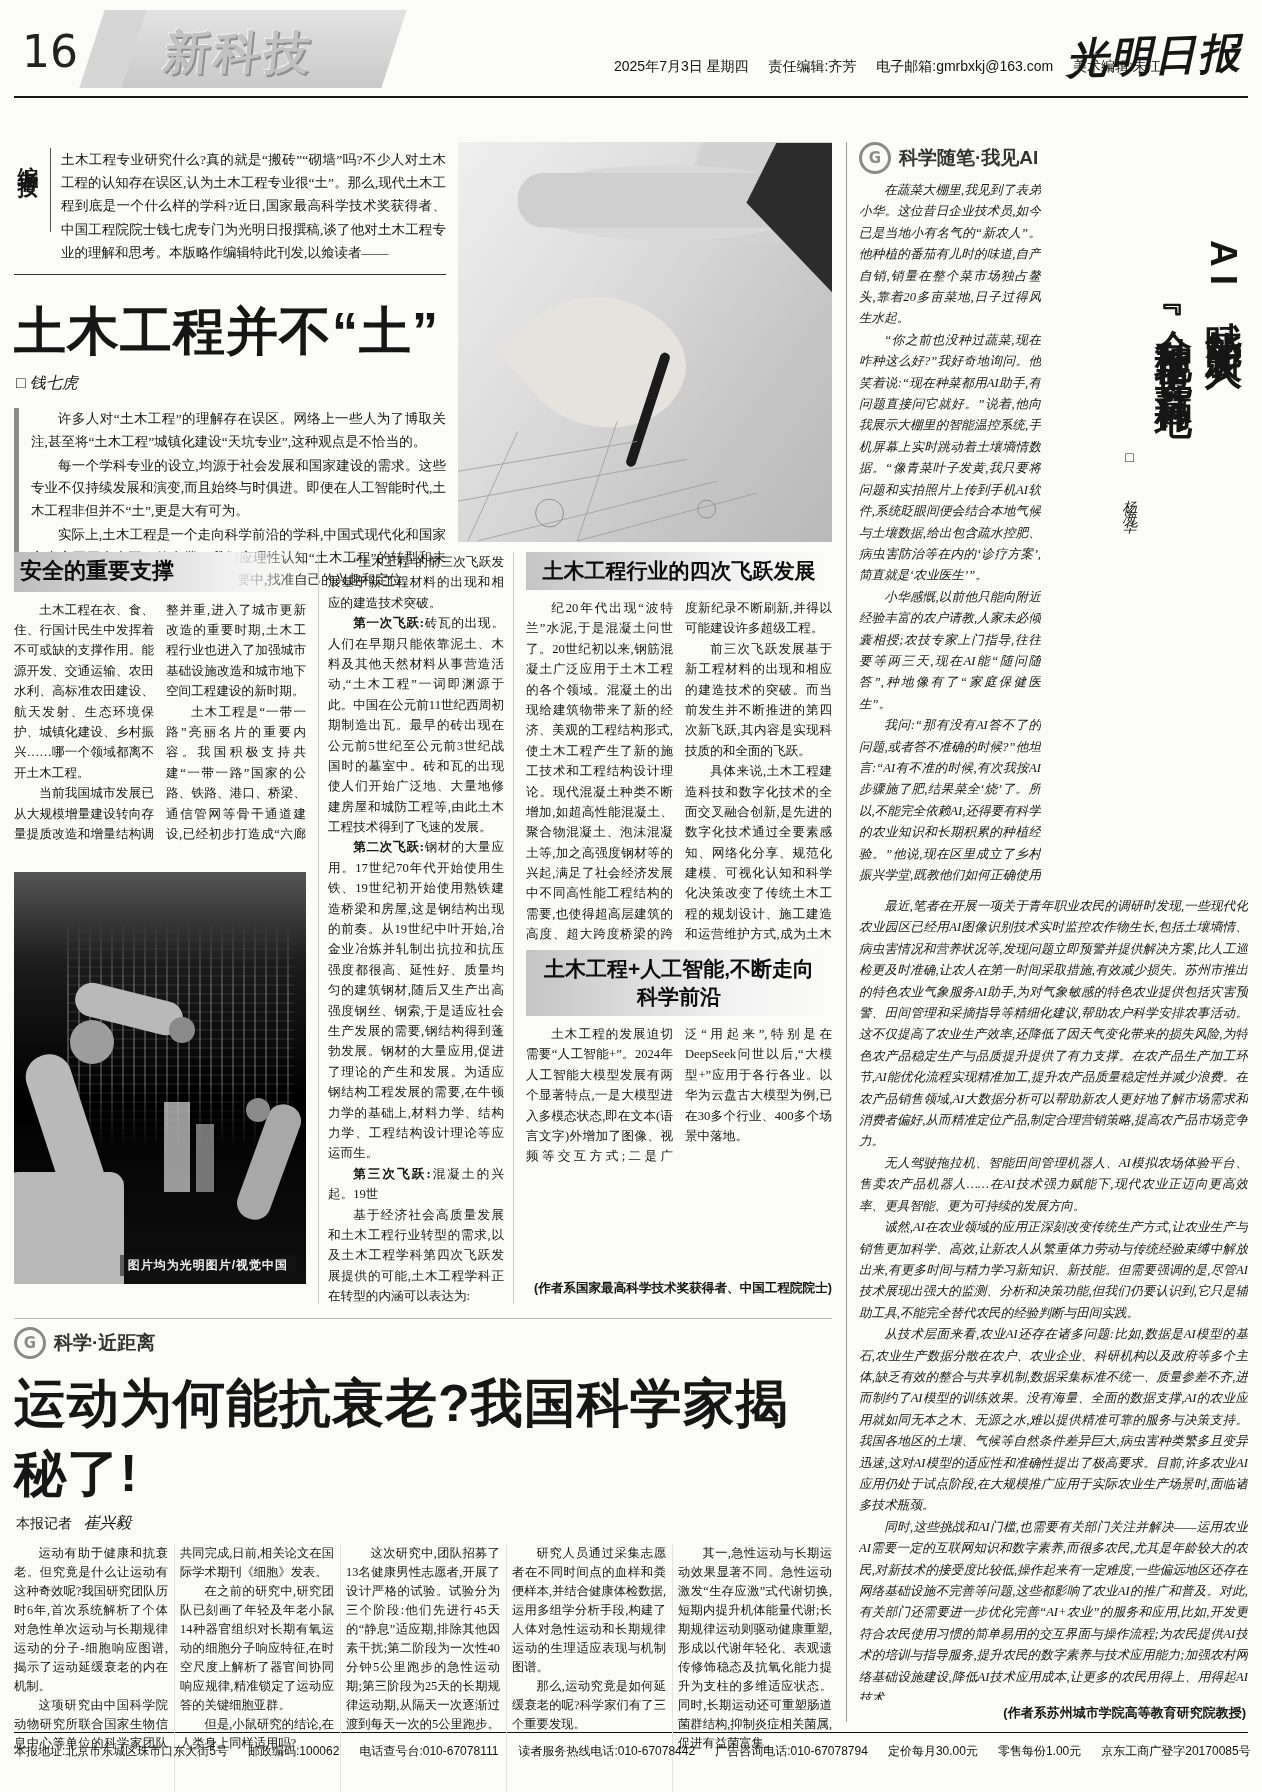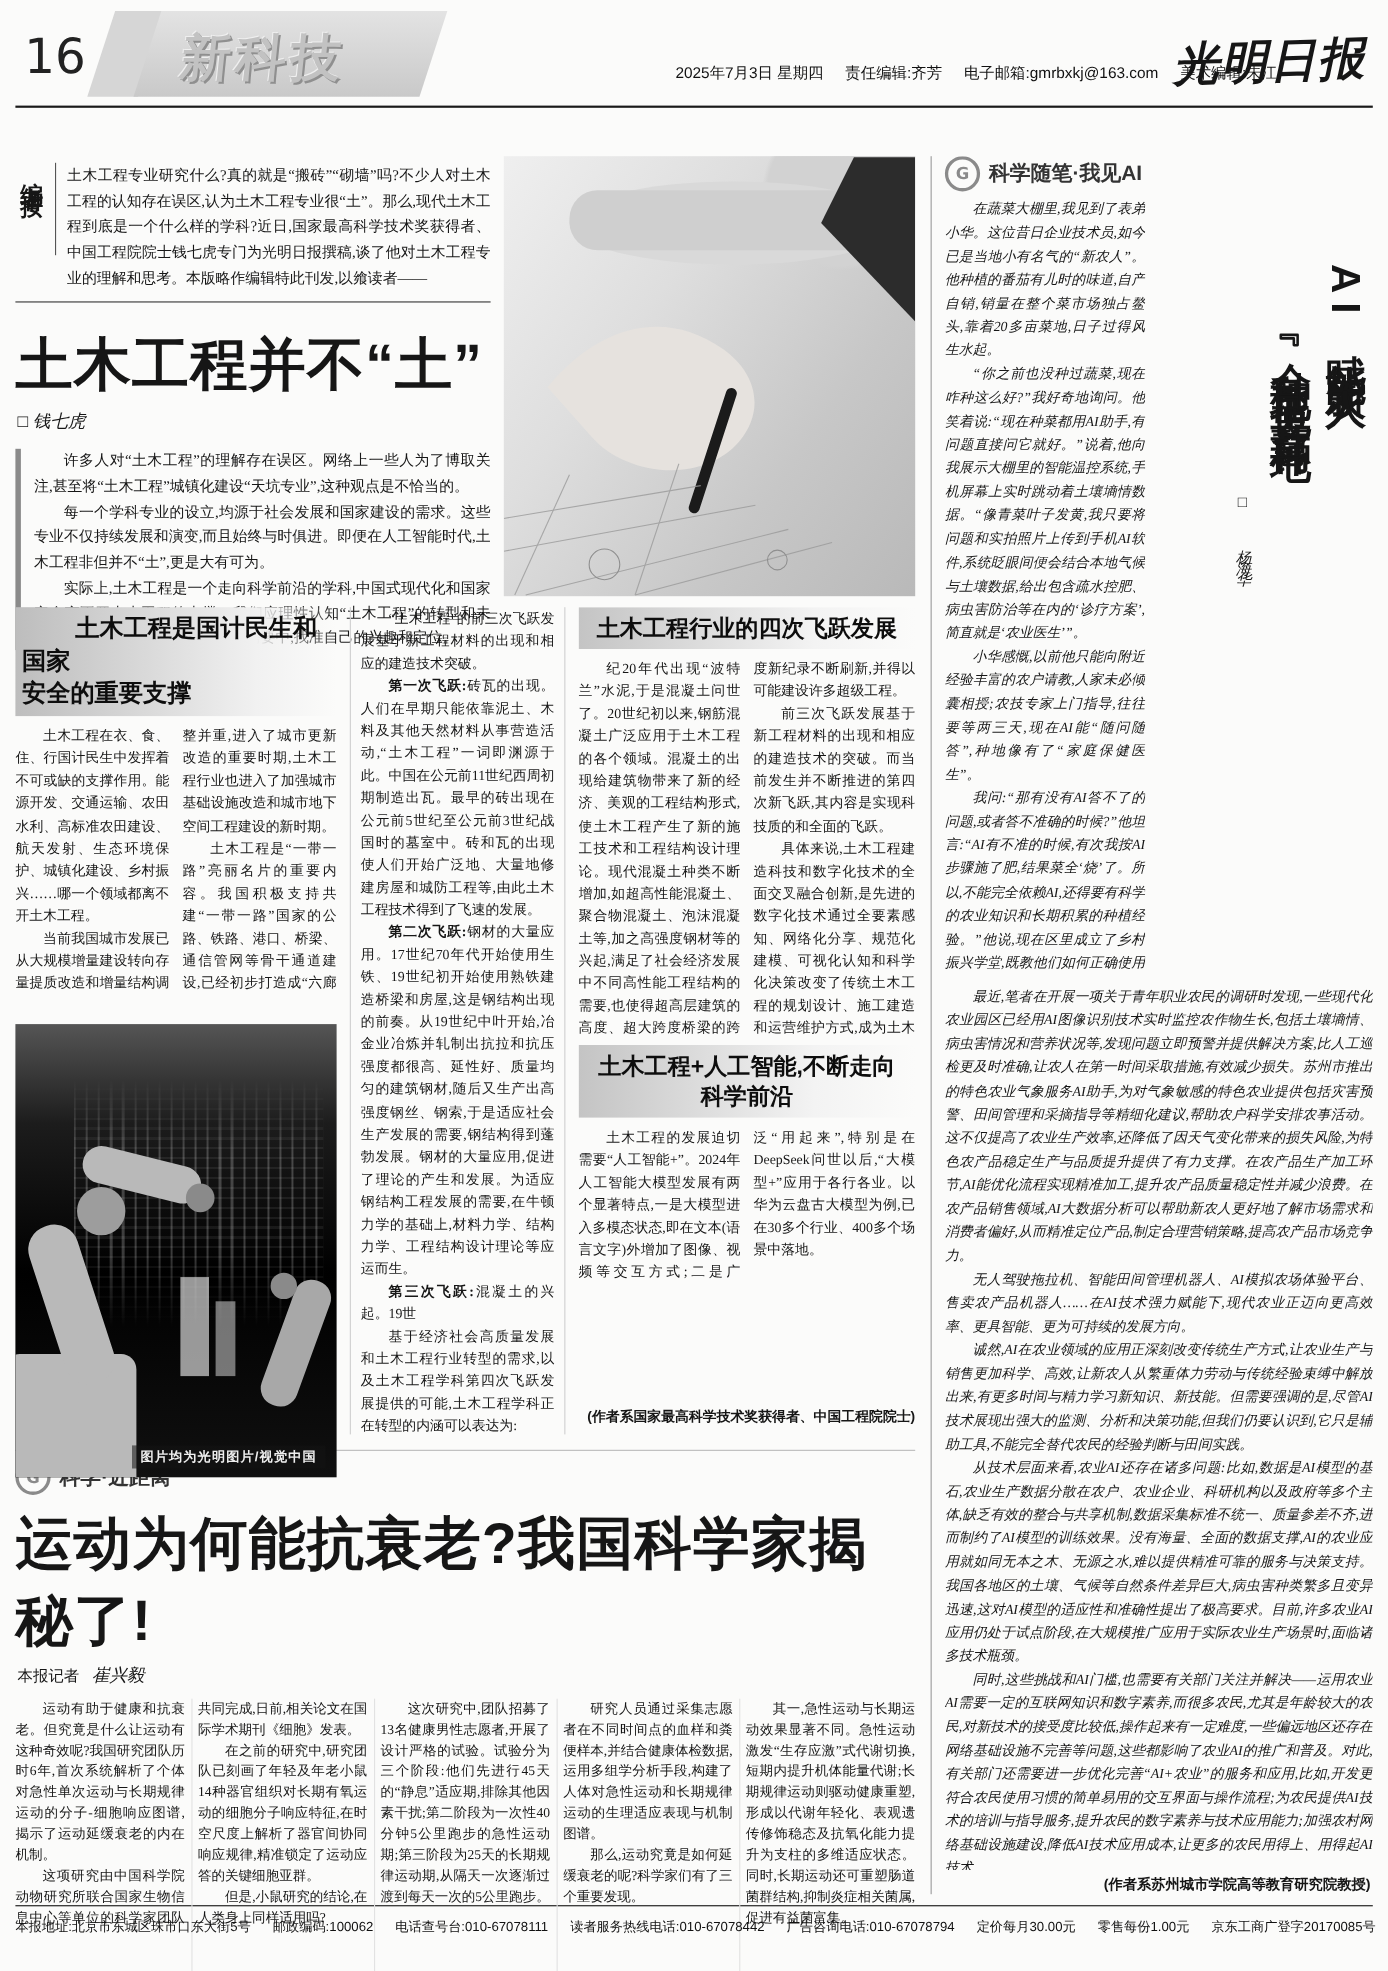--- a/index.html
+++ b/index.html
@@ -152,21 +152,20 @@
             </g>
             <circle cx="92" cy="372" r="14" fill="none" stroke="#8f8f8f"></circle>
             <circle cx="250" cy="368" r="9" fill="none" stroke="#8f8f8f"></circle>
           </svg>
         </div>
       </div>
 
       <div class="rowB">
         <div class="colB1">
           <div class="sec-head sh1">
-            <span class="l1">土木工程是国计民生和国家</span>
             <span class="l2">安全的重要支撑</span>
           </div>
           <div class="twocol h262">
             <p>土木工程在衣、食、住、行国计民生中发挥着不可或缺的支撑作用。能源开发、交通运输、农田水利、高标准农田建设、航天发射、生态环境保护、城镇化建设、乡村振兴……哪一个领域都离不开土木工程。</p>
             <p>当前我国城市发展已从大规模增量建设转向存量提质改造和增量结构调整并重,进入了城市更新改造的重要时期,土木工程行业也进入了加强城市基础设施改造和城市地下空间工程建设的新时期。</p>
             <p>土木工程是“一带一路”亮丽名片的重要内容。我国积极支持共建“一带一路”国家的公路、铁路、港口、桥梁、通信管网等骨干通道建设,已经初步打造成“六廊六路多国多港”互联互通的大格局。雅万铁路、中老铁路、匈塞铁路和孟加拉7.8公里的帕德玛大桥已成为世界广为传颂的展现世界现代化建设的标志性工程。</p>
 
           </div>
           <div class="photo-robot">
             <div class="streaks"></div>

